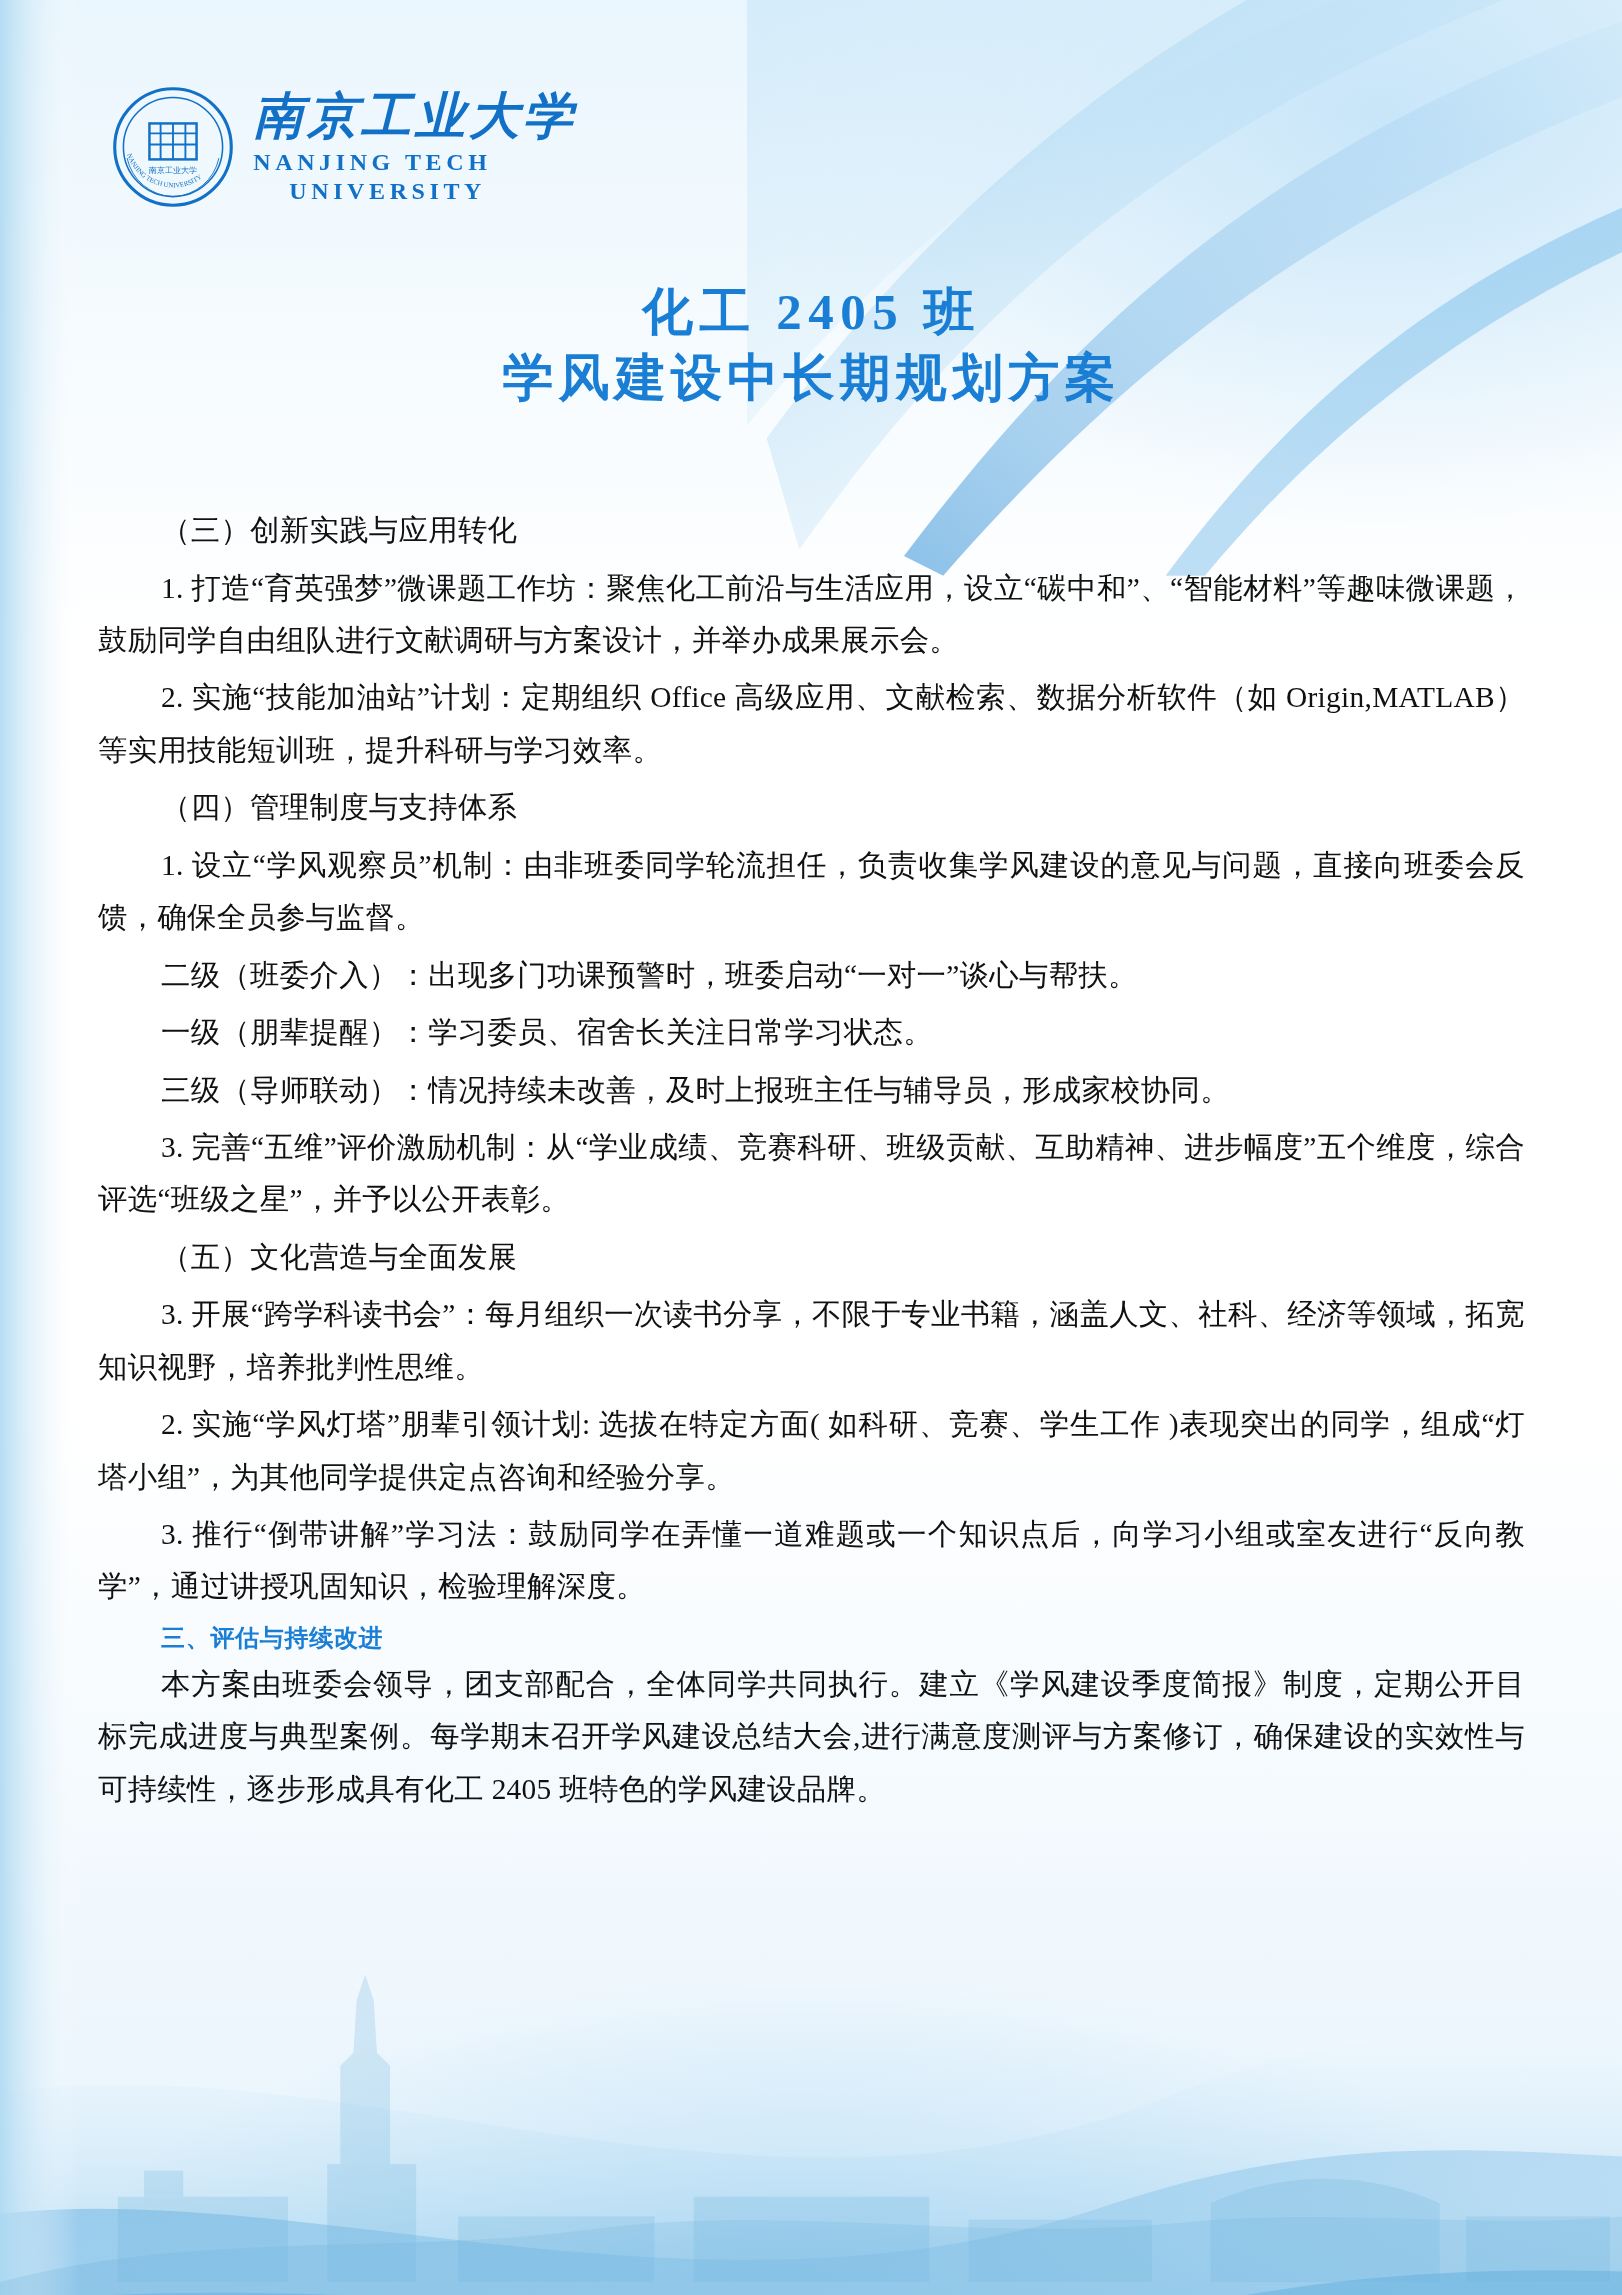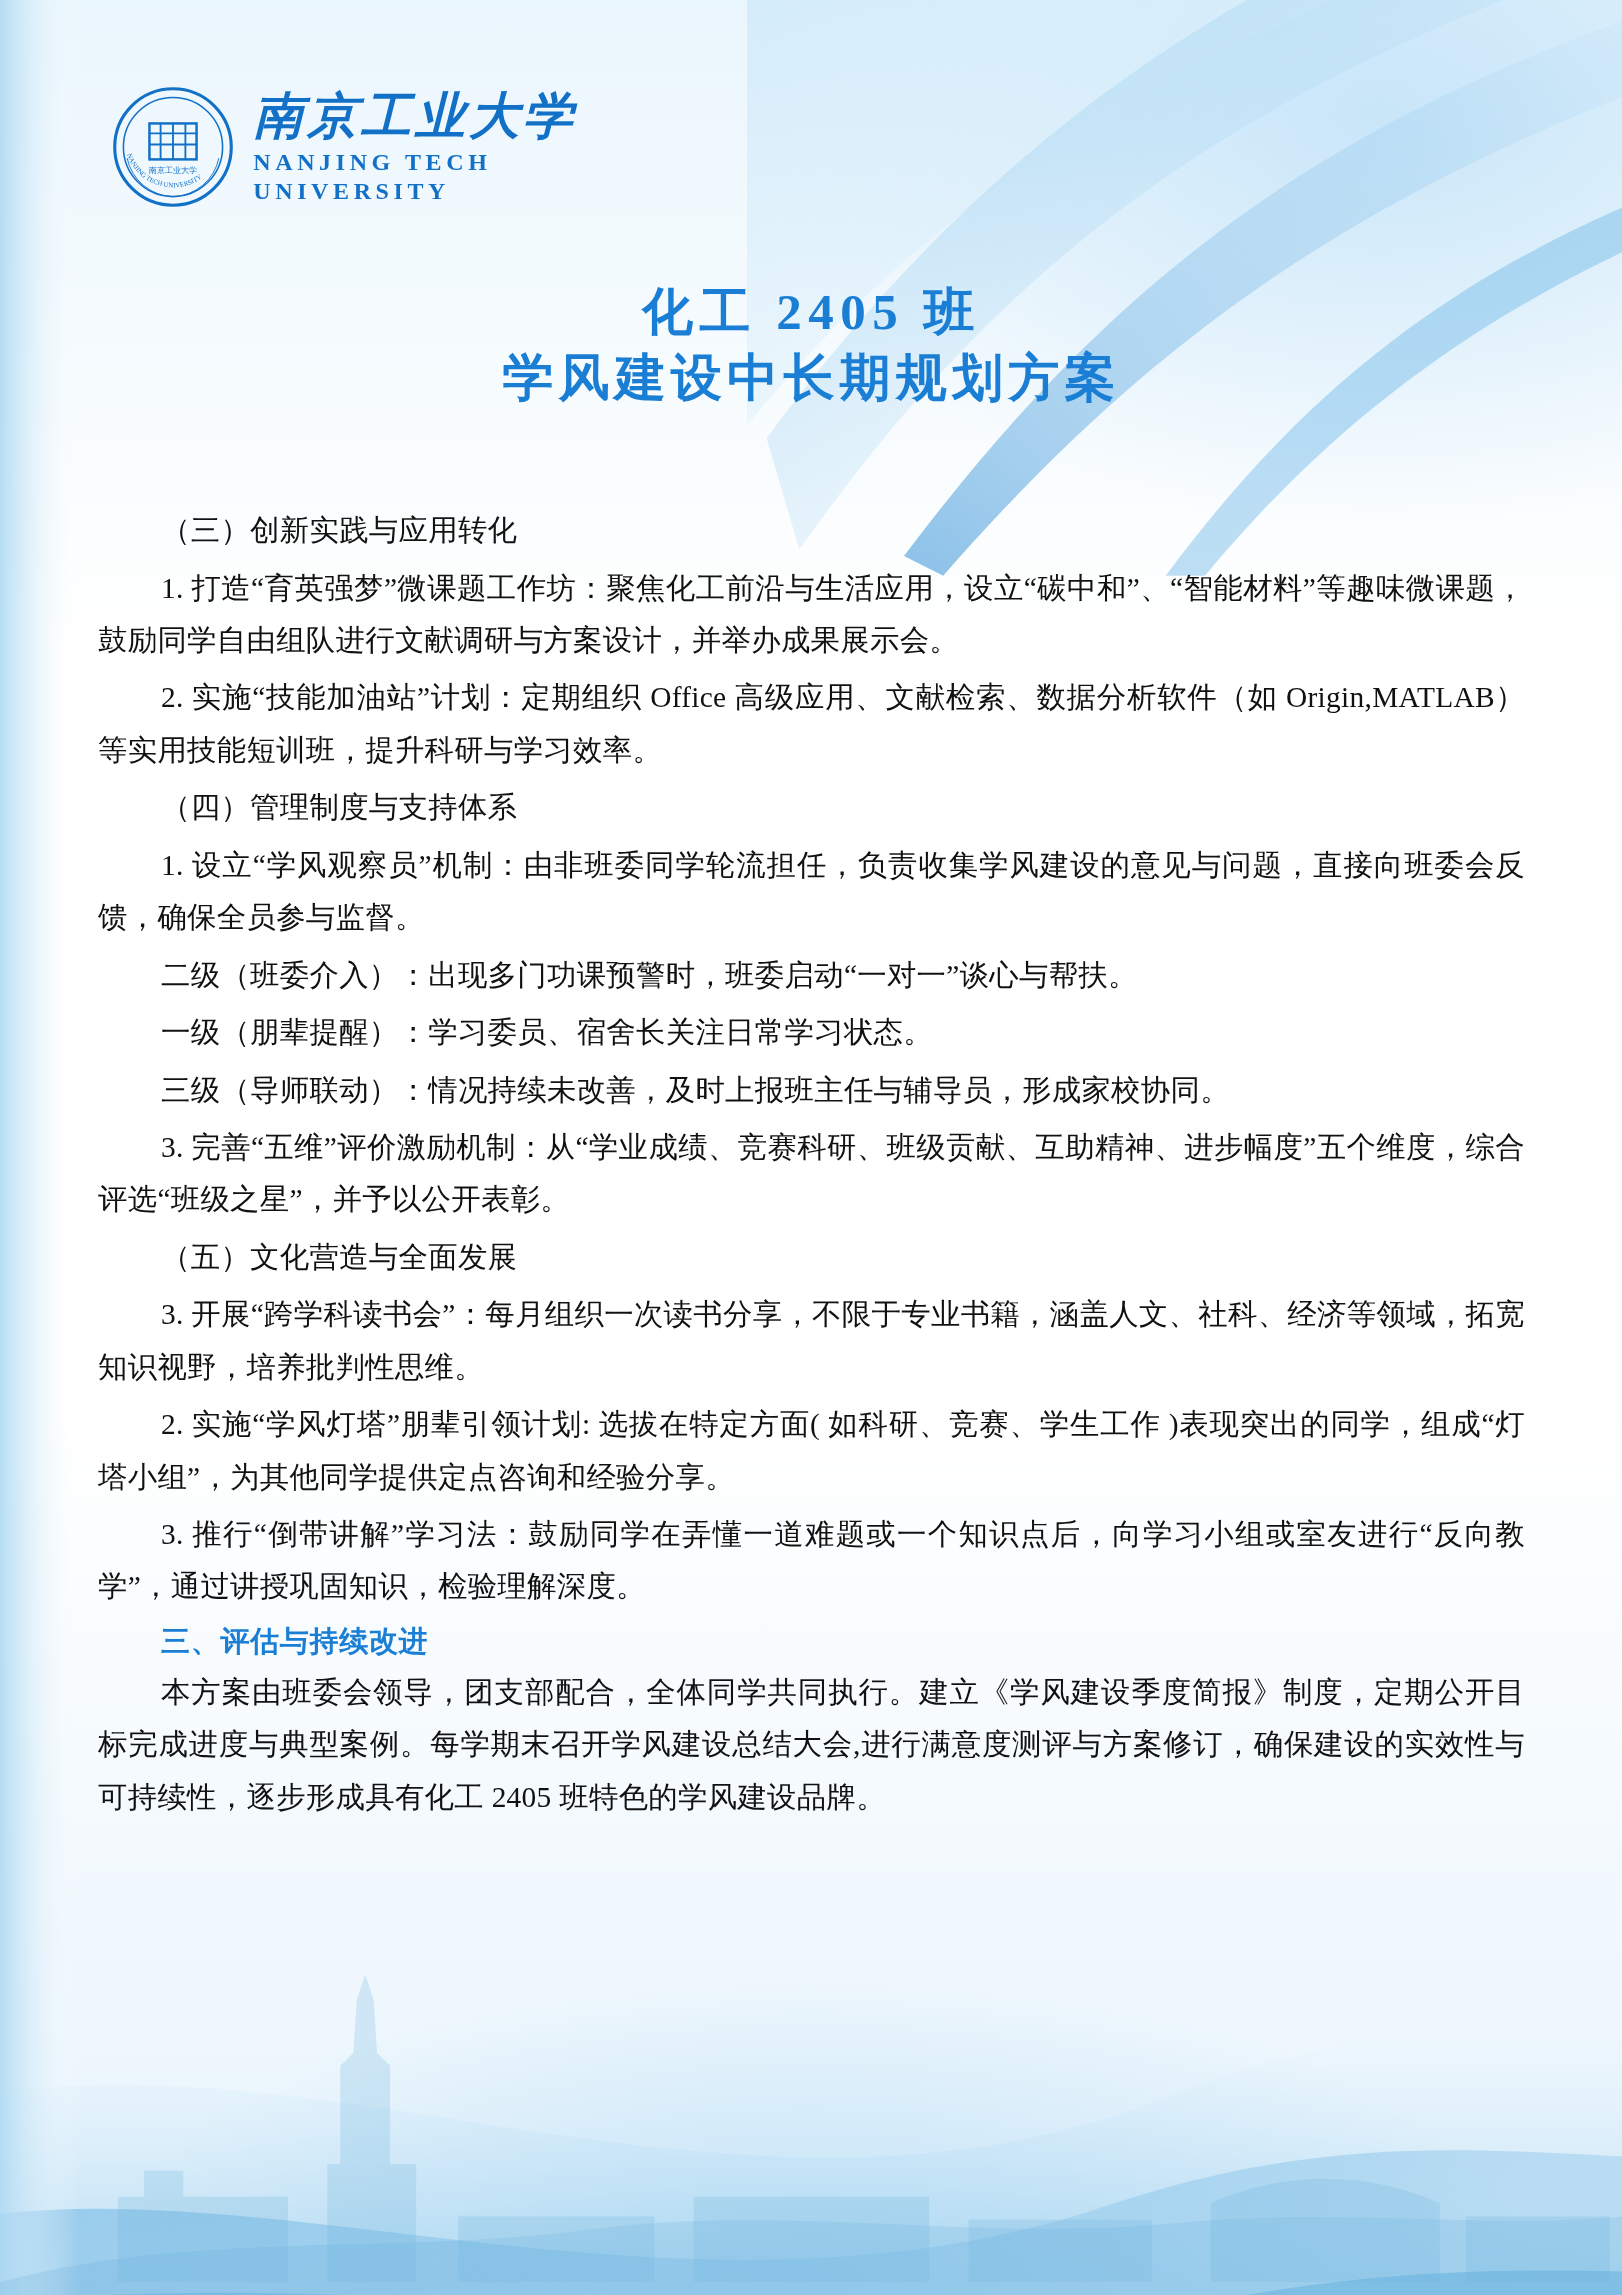--- a/index.html
+++ b/index.html
@@ -34,21 +34,21 @@
   .logo-cn {
     font-family:"Liberation Serif", serif;
     font-size:50px; font-weight:bold; color:#1271c6;
     letter-spacing:3.9px; font-style:italic;
     margin-bottom:9.2px;
   }
   .logo-en1, .logo-en2 {
     font-family:"Liberation Serif", serif;
     color:#1271c6; font-size:24px; letter-spacing:4.6px; font-weight:bold;
   }
-  .logo-en2 { margin-top:5.2px; }
+  .logo-en2 { margin-top:5.2px;margin-left:36px; }
 
   .doc-title {
     position:absolute; left:0; right:0; top:281px;
     text-align:center;
     color:#1a7fd4;
     font-family:"Liberation Serif", serif;
     font-weight:bold;
   }
   .title-l1 { font-size:51px; letter-spacing:6.5px; line-height:1.25; }
   .title-l2 { font-size:51px; letter-spacing:5.2px; line-height:1.3; }
@@ -61,21 +61,21 @@
   }
   .p {
     font-size:29.4px;
     line-height:1.78;
     text-align:justify;
     margin:0 0 5.2px 0;
     letter-spacing:0.3px;
   }
   .indent { text-indent:63px; }
   .section-head {
-    font-size:29px; font-weight:bold; color:#1a7fd4;
+    font-size:24px; font-weight:bold; color:#1a7fd4;
     margin:9.2px 0 3.9px 0; text-indent:63px; letter-spacing:0.7px;
   }
 
   
   .campus { position:absolute; left:0; bottom:0; width:1623px; height:406px; opacity:0.55; }
 </style>
 </head>
 <body>
 
 <div class="page">

